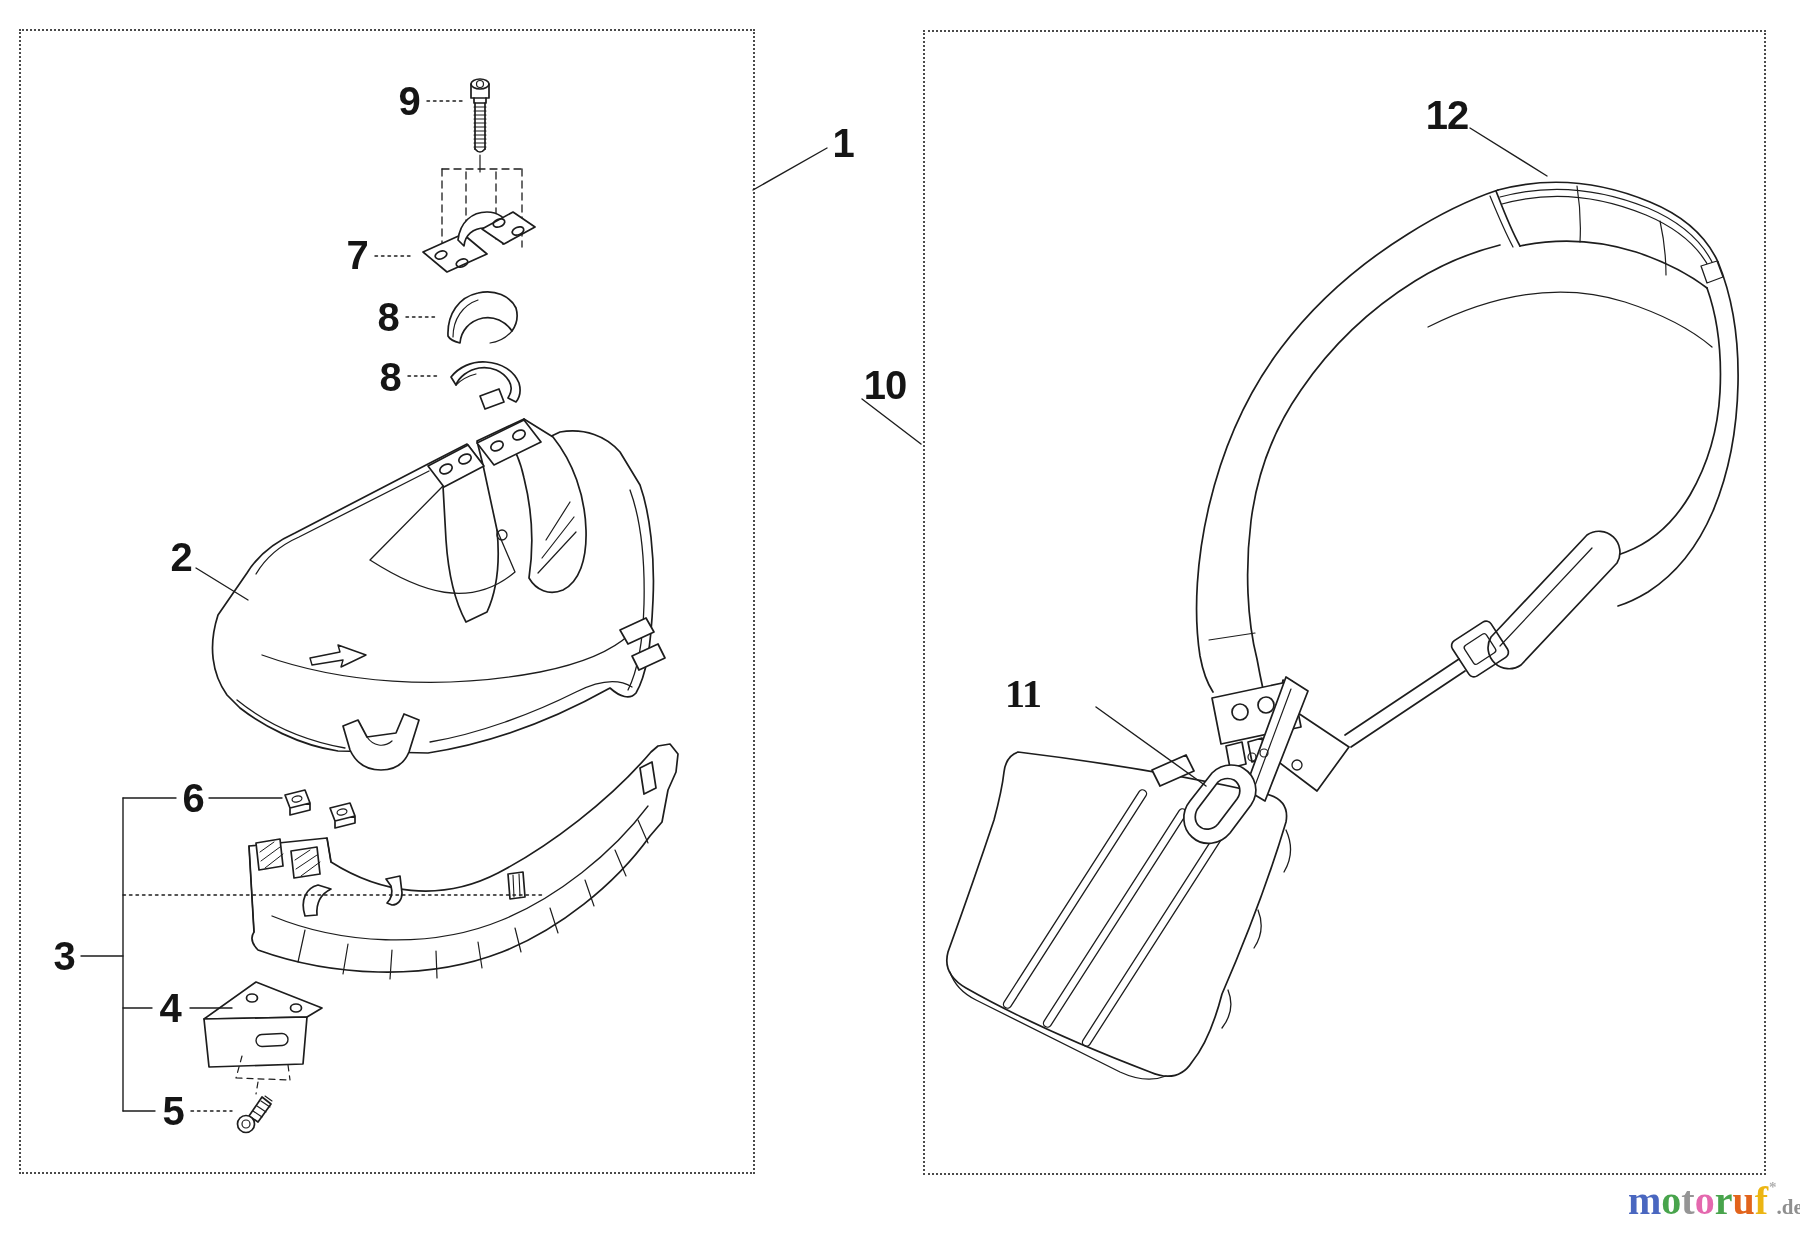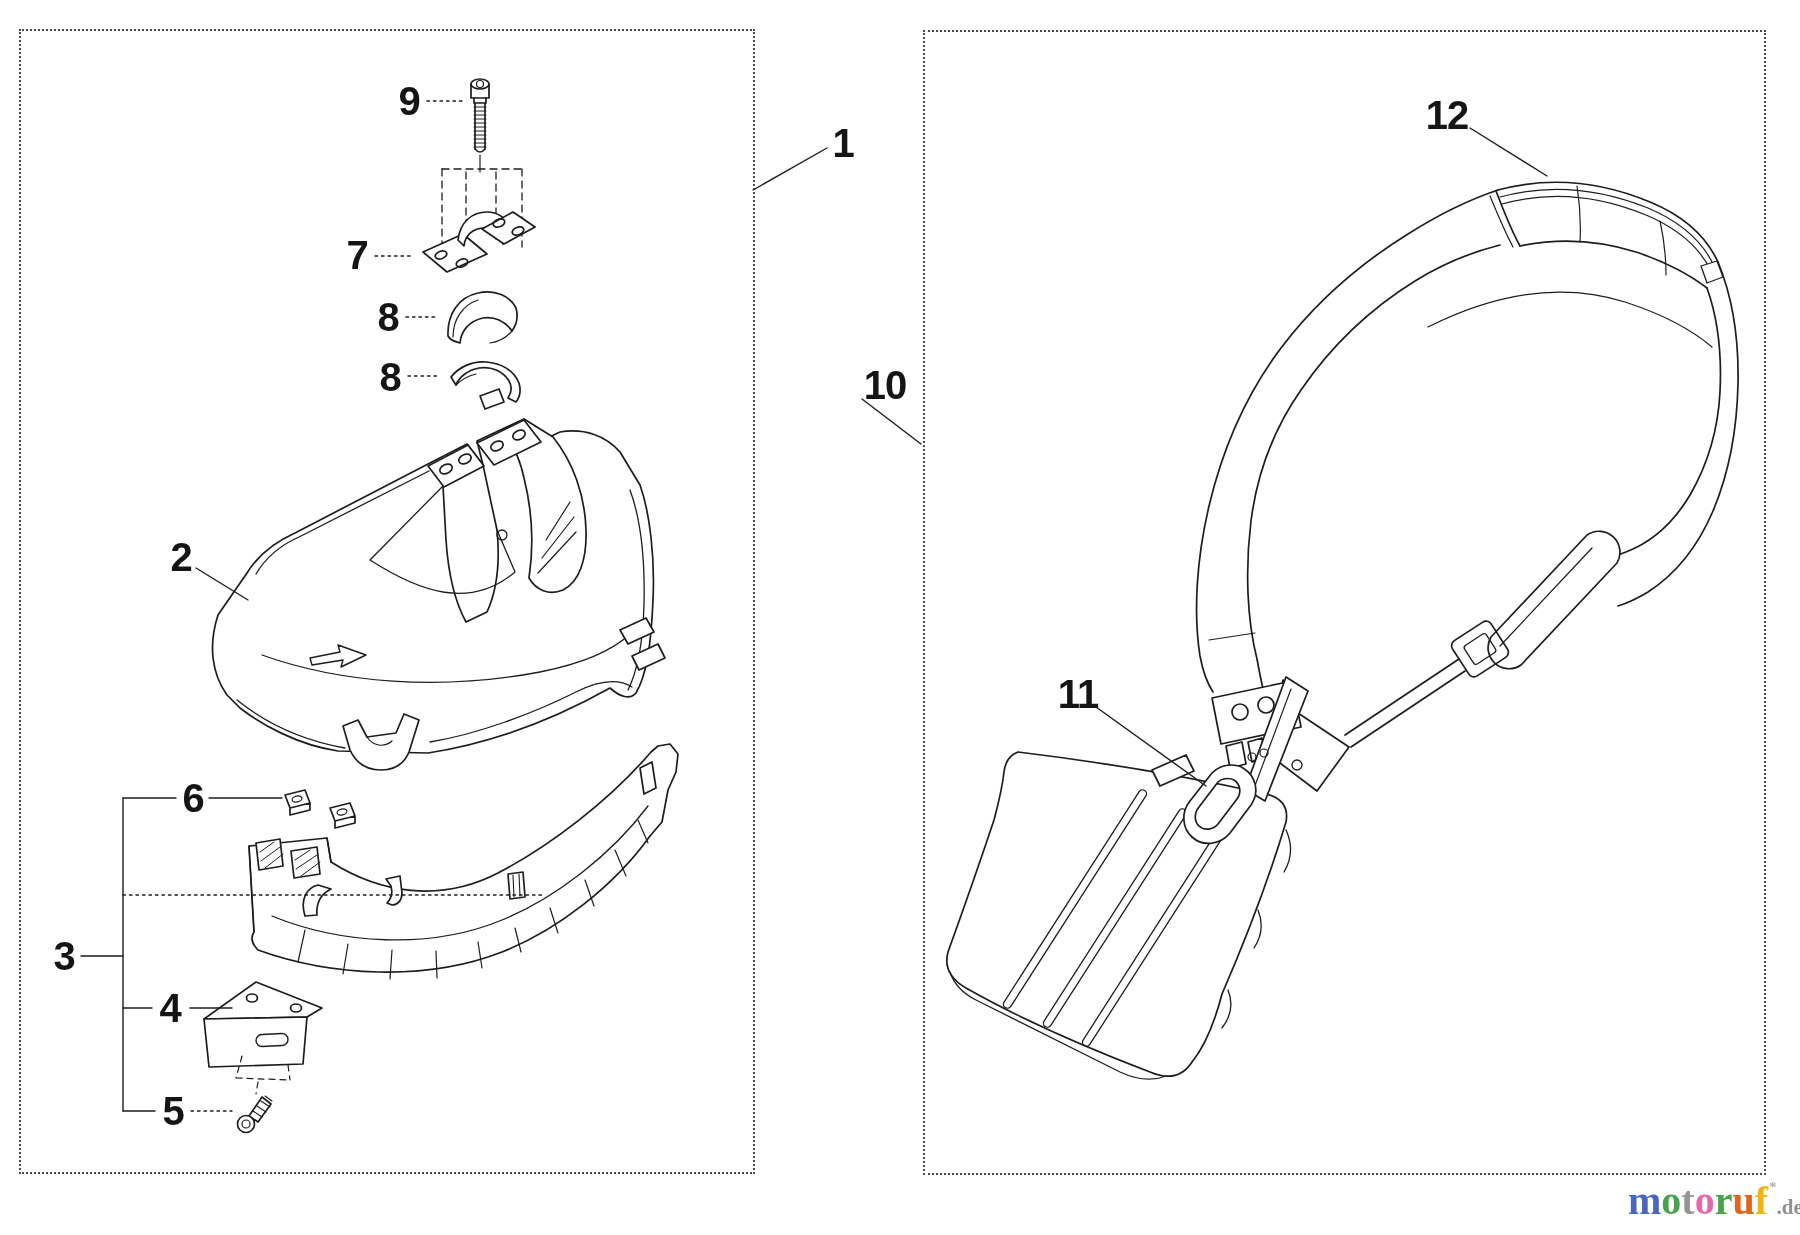--- a/index.html
+++ b/index.html
@@ -265,18 +265,18 @@
 <div class="callout" style="left:181px;top:557px;">2</div>
 <div class="callout" style="left:64px;top:956px;">3</div>
 <div class="callout" style="left:170px;top:1008px;">4</div>
 <div class="callout" style="left:173px;top:1111px;">5</div>
 <div class="callout" style="left:193px;top:798px;">6</div>
 <div class="callout" style="left:357px;top:255px;">7</div>
 <div class="callout" style="left:388px;top:317px;">8</div>
 <div class="callout" style="left:390px;top:377px;">8</div>
 <div class="callout" style="left:409px;top:101px;">9</div>
 <div class="callout" style="left:845px;top:385px;margin-left:40px;">10</div>
-<div class="callout" style="left:1078px;top:694px;">11</div>
+<div class="callout" style="left:1023px;top:694px;font-family:Liberation Serif, serif;">11</div>
 <div class="callout" style="left:1447px;top:115px;">12</div>
 
 <div id="brand">
   <span class="letter" style="color: rgb(74, 103, 192);">m</span><span class="letter" style="color: rgb(72, 164, 76);">o</span><span class="letter" style="color: rgb(149, 149, 149);">t</span><span class="letter" style="color: rgb(228, 104, 174);">o</span><span class="letter" style="color: rgb(72, 164, 76);">r</span><span class="letter" style="color: rgb(226, 100, 28);">u</span><span class="letter" style="color: rgb(236, 181, 19);">f</span><span class="star" style="color: rgb(176, 176, 176);">*</span><span class="suffix" style="color: rgb(143, 143, 143);">.de</span>
 </div>
 
 </body></html>

